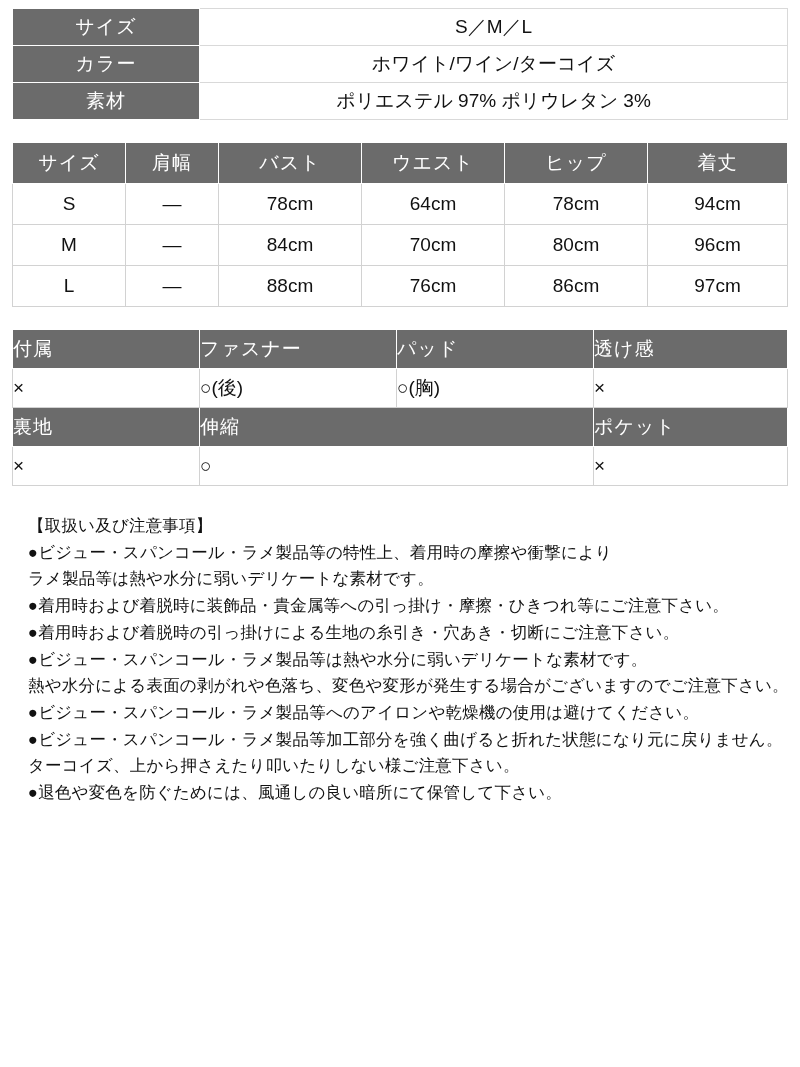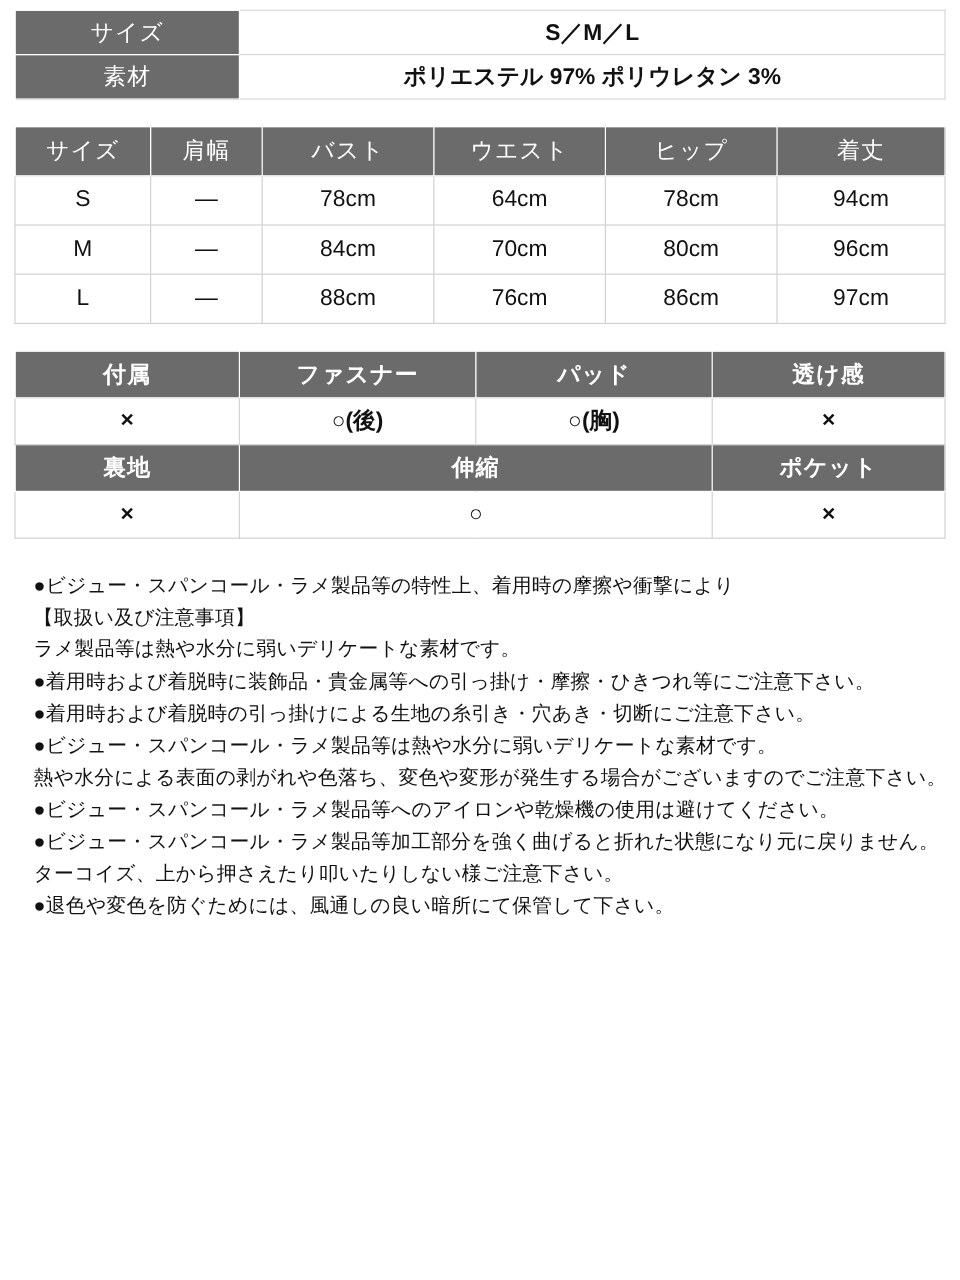--- a/index.html
+++ b/index.html
@@ -27,21 +27,20 @@
   }
 
   
   .spec-table td {
     border: 1px solid #ffffff;
     height: 36px;
     font-size: 19px;
     text-align: center;
     vertical-align: middle;
     padding: 0;
-    font-weight: bold;
   }
   .spec-table .th-cell {
     background: #6b6b6b;
     color: #ffffff;
     font-weight: normal;
     letter-spacing: 1px;
   }
   .spec-table .val-cell {
     background: #ffffff;
     color: #111111;
@@ -73,24 +72,24 @@
     border: 1px solid #d2d2d2;
   }
 
   
   .attr-table {
     margin-top: 22px;
   }
   .attr-table th, .attr-table td {
     height: 38px;
     font-size: 19px;
-    text-align: center;
+    text-align: left;
     vertical-align: middle;
     padding: 0;
-    font-weight: bold;
+    font-weight: normal;
   }
   .attr-table th {
     background: #6b6b6b;
     color: #ffffff;
     border: 1px solid #ffffff;
     letter-spacing: 1px;
   }
   .attr-table td {
     background: #ffffff;
     color: #111111;
@@ -113,20 +112,24 @@
 </head>
 <body>
 
 <div class="page">
 
   <table class="spec-table">
     <tbody>
       <tr>
         <td class="th-cell" style="width:186px">サイズ</td>
         <td class="val-cell">S／M／L</td>
+      </tr>
+      <tr>
+        <td class="th-cell" style="width:186px">カラー</td>
+        <td class="val-cell">ホワイト/ワイン/ターコイズ</td>
       </tr>
       <tr>
         <td class="th-cell" style="width:186px">素材</td>
         <td class="val-cell">ポリエステル 97% ポリウレタン 3%</td>
       </tr>
     </tbody>
   </table>
 
   <table class="size-table">
     <thead>
@@ -188,22 +191,22 @@
       </tr>
       <tr>
         <td colspan="1">×</td>
         <td colspan="2">○</td>
         <td>×</td>
       </tr>
     </tbody>
   </table>
 
   <div class="notes">
+    <div class="note-line">【取扱い及び注意事項】</div>
     <div class="note-line">●ビジュー・スパンコール・ラメ製品等の特性上、着用時の摩擦や衝撃により</div>
-    <div class="note-line">【取扱い及び注意事項】</div>
     <div class="note-line">ラメ製品等は熱や水分に弱いデリケートな素材です。</div>
     <div class="note-line">●着用時および着脱時に装飾品・貴金属等への引っ掛け・摩擦・ひきつれ等にご注意下さい。</div>
     <div class="note-line">●着用時および着脱時の引っ掛けによる生地の糸引き・穴あき・切断にご注意下さい。</div>
     <div class="note-line">●ビジュー・スパンコール・ラメ製品等は熱や水分に弱いデリケートな素材です。</div>
     <div class="note-line">熱や水分による表面の剥がれや色落ち、変色や変形が発生する場合がございますのでご注意下さい。</div>
     <div class="note-line">●ビジュー・スパンコール・ラメ製品等へのアイロンや乾燥機の使用は避けてください。</div>
     <div class="note-line">●ビジュー・スパンコール・ラメ製品等加工部分を強く曲げると折れた状態になり元に戻りません。</div>
     <div class="note-line">ターコイズ、上から押さえたり叩いたりしない様ご注意下さい。</div>
     <div class="note-line">●退色や変色を防ぐためには、風通しの良い暗所にて保管して下さい。</div>
   </div>

